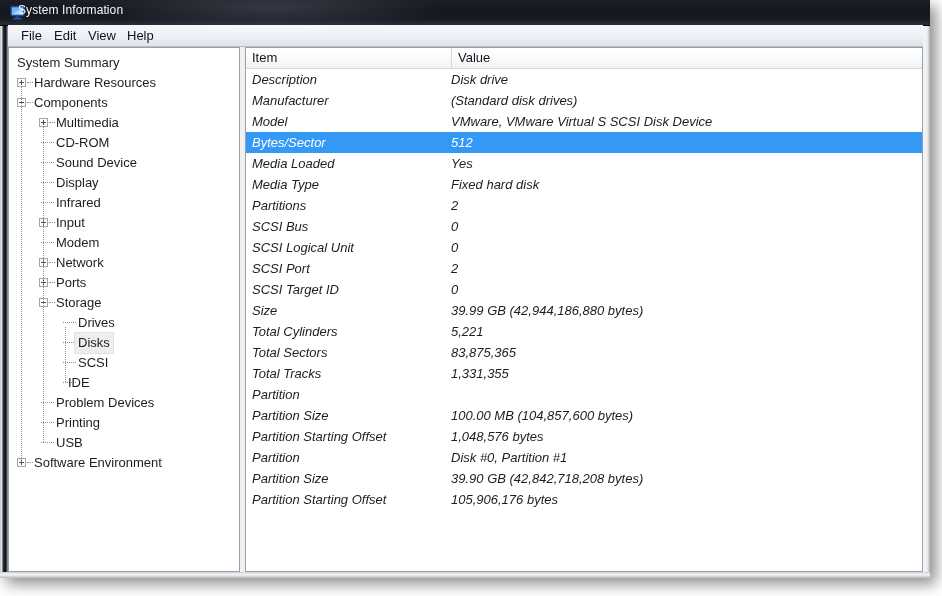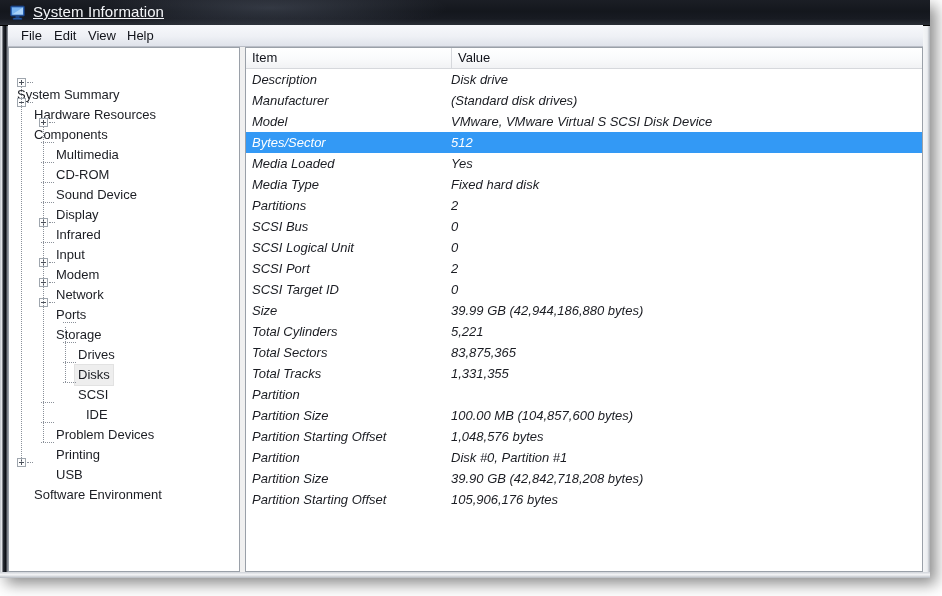--- a/index.html
+++ b/index.html
@@ -60,26 +60,25 @@
     background: radial-gradient(ellipse at center, rgba(120,130,150,0.30) 0%, rgba(120,130,150,0.0) 70%);
     pointer-events: none;
   }
   #title-icon {
     position: absolute;
     left: 9px; top: 4px;
     width: 17px; height: 17px;
   }
   #title-text {
     position: absolute;
-    left: 33px; top: 3px;
-    font-size: 15px;
+    left: 18px; top: 3px;
+    font-size: 12px;
     color: #f4f6f9;
     letter-spacing: .1px;
     white-space: nowrap;
-    text-decoration: underline;
   }
 
   
   #menubar {
     position: absolute;
     left: 8px; top: 25px;
     width: 915px;
     height: 21px;
     background: linear-gradient(to bottom, #f7f8fb 0%, #eef0f5 55%, #dfe2ea 100%);
     border-bottom: 1px solid #b9bdc6;
@@ -129,21 +128,20 @@
     font-size: 13px;
     color: #1b1d23;
     cursor: default;
   }
   .tnode .tlabel {
     position: absolute;
     top: 0;
     padding: 0 3px;
     height: 20px;
     line-height: 20px;
-    margin-top: 32px;
   }
   .tnode .tlabel.sel {
     background: #eeeeee;
     outline: 1px solid #e2e2e2;
   }
   .tbox {
     position: absolute;
     top: 5px;
     width: 9px; height: 9px;
     border: 1px solid #9fa6ae;
@@ -333,21 +331,21 @@
           <div class="tnode">
             <div class="dash" style="left: 54px; width: 13px;"></div>
             <div class="tlabel sel" style="left: 66px;">Disks</div>
           </div>
           <div class="tnode">
             <div class="dash" style="left: 54px; width: 13px;"></div>
             <div class="tlabel" style="left: 66px;">SCSI</div>
           </div>
           <div class="tnode">
             <div class="dash" style="left: 54px; width: 13px;"></div>
-            <div class="tlabel" style="left: 74px;">IDE</div>
+            <div class="tlabel" style="left: 56px;">IDE</div>
           </div>
           <div class="tnode">
             <div class="dash" style="left: 32px; width: 13px;"></div>
             <div class="tlabel" style="left: 44px;">Problem Devices</div>
           </div>
           <div class="tnode">
             <div class="dash" style="left: 32px; width: 13px;"></div>
             <div class="tlabel" style="left: 44px;">Printing</div>
           </div>
           <div class="tnode">

